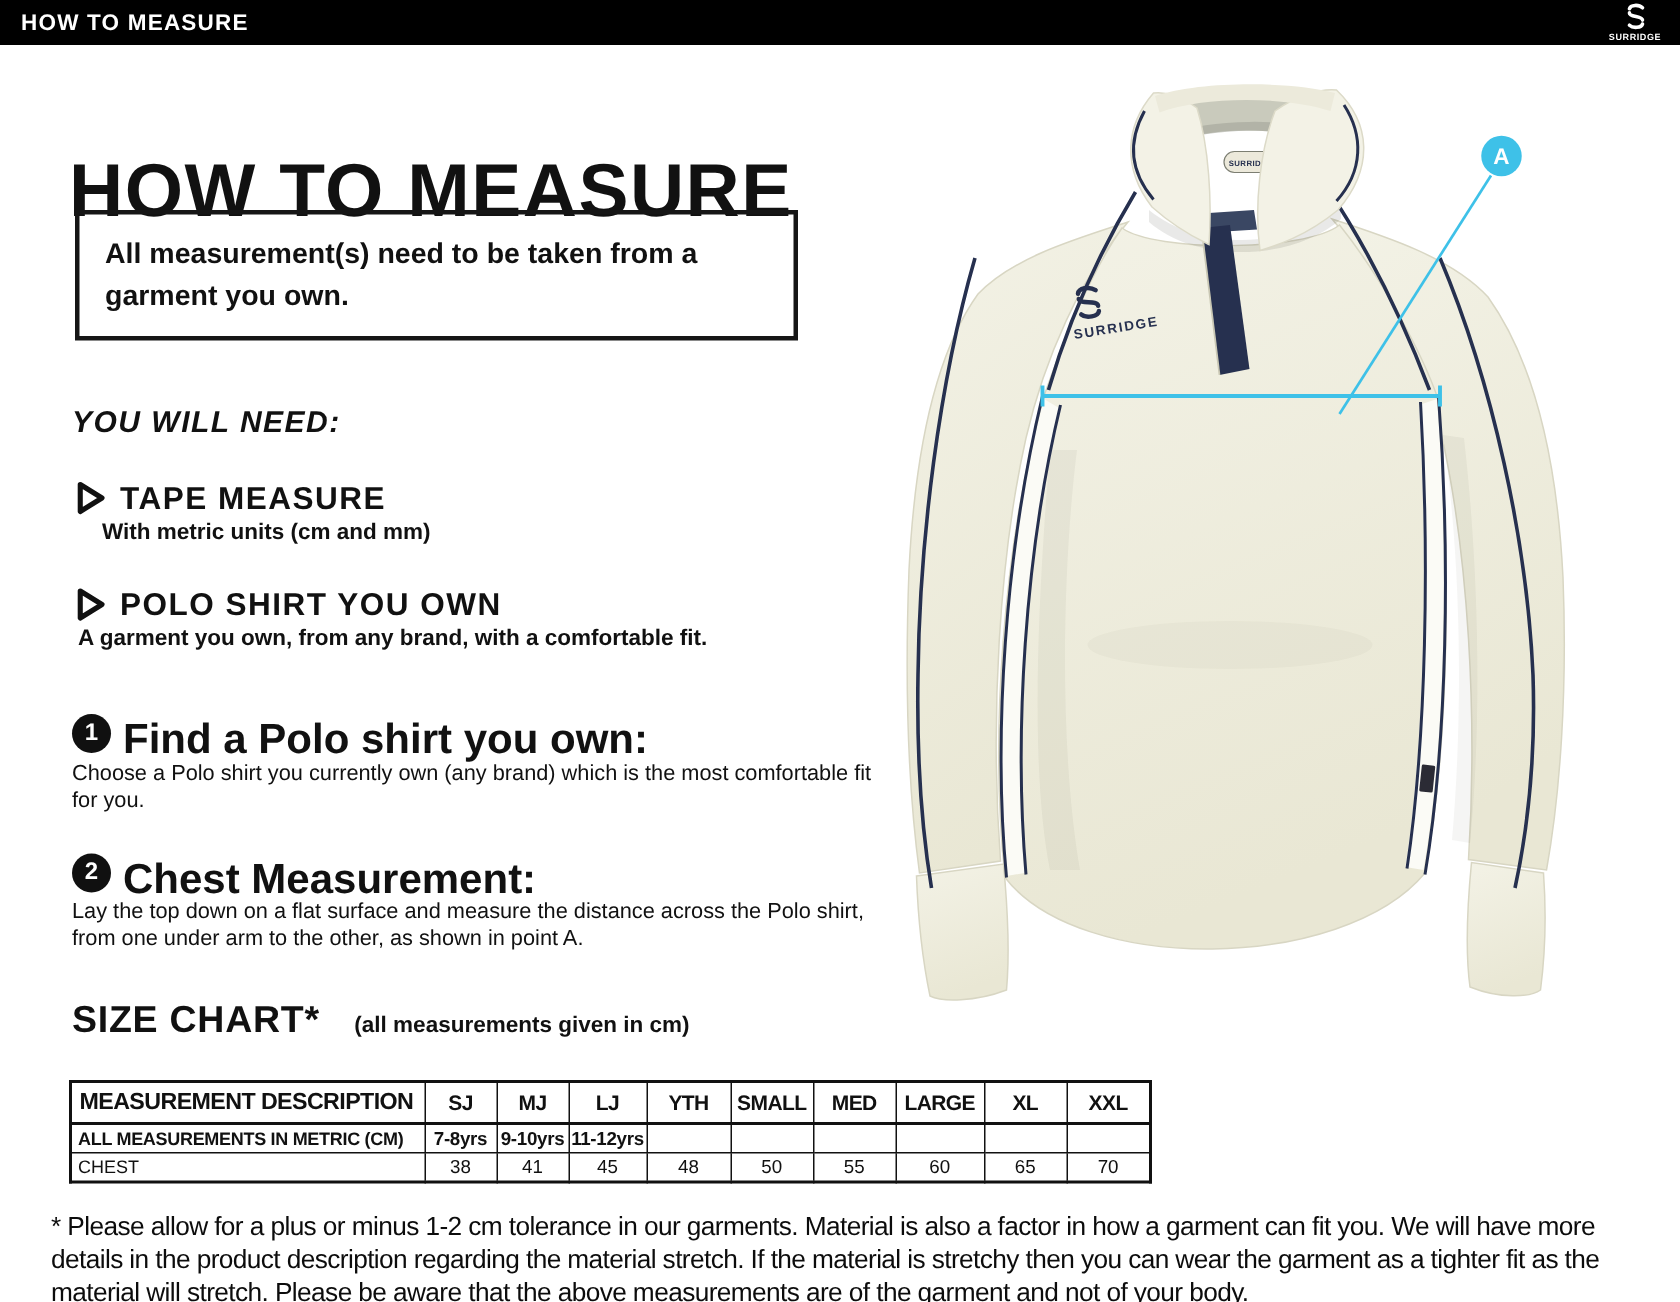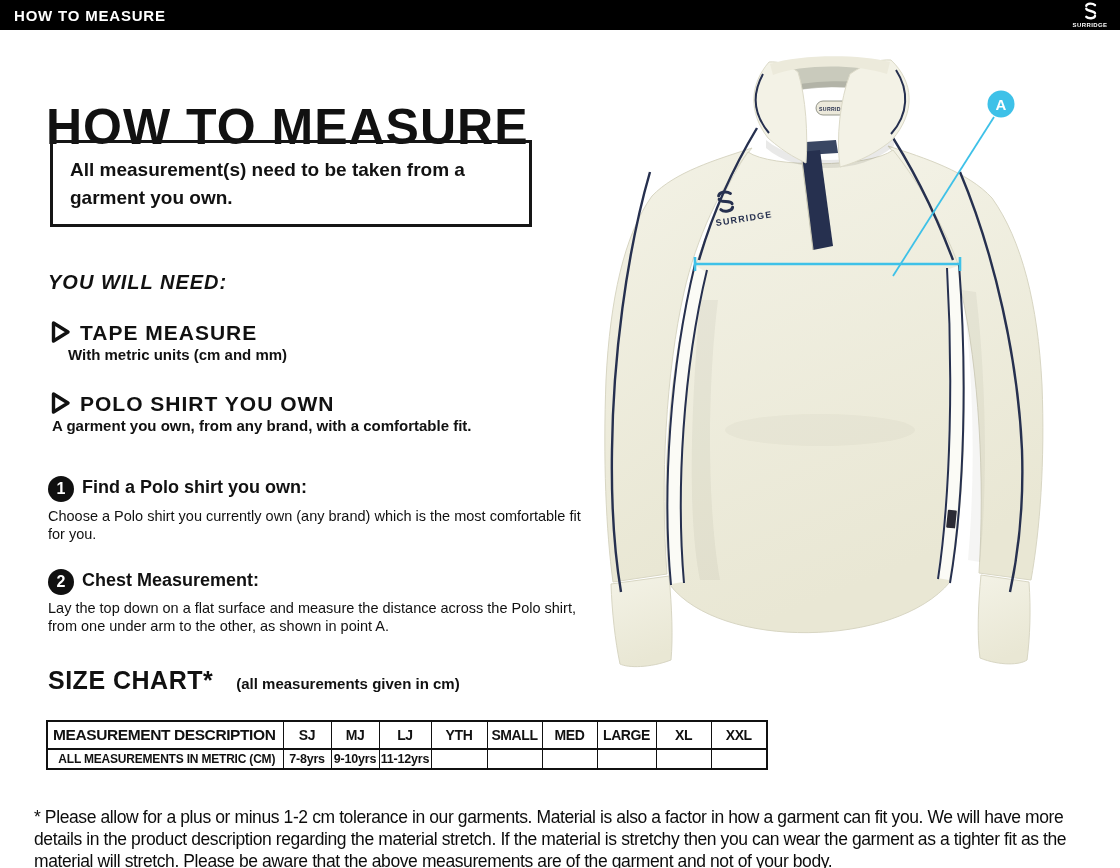--- a/index.html
+++ b/index.html
@@ -22,38 +22,38 @@
   .ywn-heading{left:48px;top:254px;font-size:20px;font-weight:800;letter-spacing:1px;white-space:nowrap;font-style:italic;}
 
   .need-icon{width:22px;height:26px;}
   .need-label{font-size:21px;font-weight:700;letter-spacing:1px;white-space:nowrap;}
   .need-desc{font-size:15px;font-weight:bold;white-space:nowrap;}
   #need1-icon{left:50px;top:319px;} #need1-label{left:80px;top:321px;} #need1-desc{left:52px;top:346px;margin-left:16px;}
   #need2-icon{left:50px;top:390px;} #need2-label{left:80px;top:392px;} #need2-desc{left:52px;top:417px;}
 
   .step-circle{width:26px;height:26px;border-radius:50%;background:#101010;color:#fff;
                font-size:16px;font-weight:bold;text-align:center;line-height:26px;}
-  .step-title{font-size:18px;font-weight:bold;white-space:nowrap;text-align:right;}
+  .step-title{font-size:28px;font-weight:bold;white-space:nowrap;text-align:right;}
   .step-desc{font-size:14.5px;font-weight:normal;line-height:1.26;width:545px;}
   #step1-circle{left:48px;top:476px;} #step1-title{left:82px;top:477px;} #step1-desc{left:48px;top:507px;}
   #step2-circle{left:48px;top:569px;} #step2-title{left:82px;top:570px;} #step2-desc{left:48px;top:599px;}
 
   .sizechart-heading{left:48px;top:666px;white-space:nowrap;}
   .sizechart-heading .big{font-size:25px;font-weight:800;letter-spacing:.5px;}
   .sizechart-heading .small{font-size:15px;font-weight:bold;margin-left:23px;}
 
   
   .size-table{left:46px;top:720px;}
   table{border-collapse:collapse;table-layout:fixed;width:720px;border:2px solid #111;}
   th,td{border:1px solid #111;overflow:hidden;white-space:nowrap;}
   thead tr{border-bottom:2.5px solid #111;}
   th{height:26px;font-size:14px;font-weight:bold;letter-spacing:-.4px;text-align:center;padding:0 1px;}
   th.first{text-align:left;padding-left:5px;font-size:15.5px;margin-left:40px;}
   td{height:18px;font-size:12.5px;text-align:center;padding:0 1px;}
-  td.rowlabel{text-align:center;padding-left:4px;font-size:12px;}
+  td.rowlabel{text-align:left;padding-left:4px;font-size:12px;}
   tr.emph td{font-weight:bold;letter-spacing:-.2px;}
 
   .footnote{left:34px;top:806px;width:1066px;font-size:17.5px;letter-spacing:-.4px;line-height:1.26;color:#0c0c0c;}
 
   .shirt{left:595px;top:52px;width:470px;height:625px;}
 </style>
 </head>
 <body>
 
 <div class="abs topbar">
@@ -134,20 +134,32 @@
           <td>7-8yrs</td>
           <td>9-10yrs</td>
           <td>11-12yrs</td>
           <td></td>
           <td></td>
           <td></td>
           <td></td>
           <td></td>
           <td></td>
         </tr>
+        <tr>
+          <td class="rowlabel">CHEST</td>
+          <td>38</td>
+          <td>41</td>
+          <td>45</td>
+          <td>48</td>
+          <td>50</td>
+          <td>55</td>
+          <td>60</td>
+          <td>65</td>
+          <td>70</td>
+        </tr>
       </tbody>
   </table>
 </div>
 
 <div class="abs footnote">* Please allow for a plus or minus 1-2 cm tolerance in our garments. Material is also a factor in how a garment can fit you. We will have more details in the product description regarding the material stretch.  If the material is stretchy then you can wear the garment as a tighter fit as the material will stretch.  Please be aware that the above measurements are of the garment and not of your body.</div>
 
 <svg class="abs shirt" viewBox="595 52 470 625">
   <defs>
     <linearGradient id="creamGrad" x1="0" y1="0" x2="0.25" y2="1">
       <stop offset="0" stop-color="#f3f2e6"></stop>

